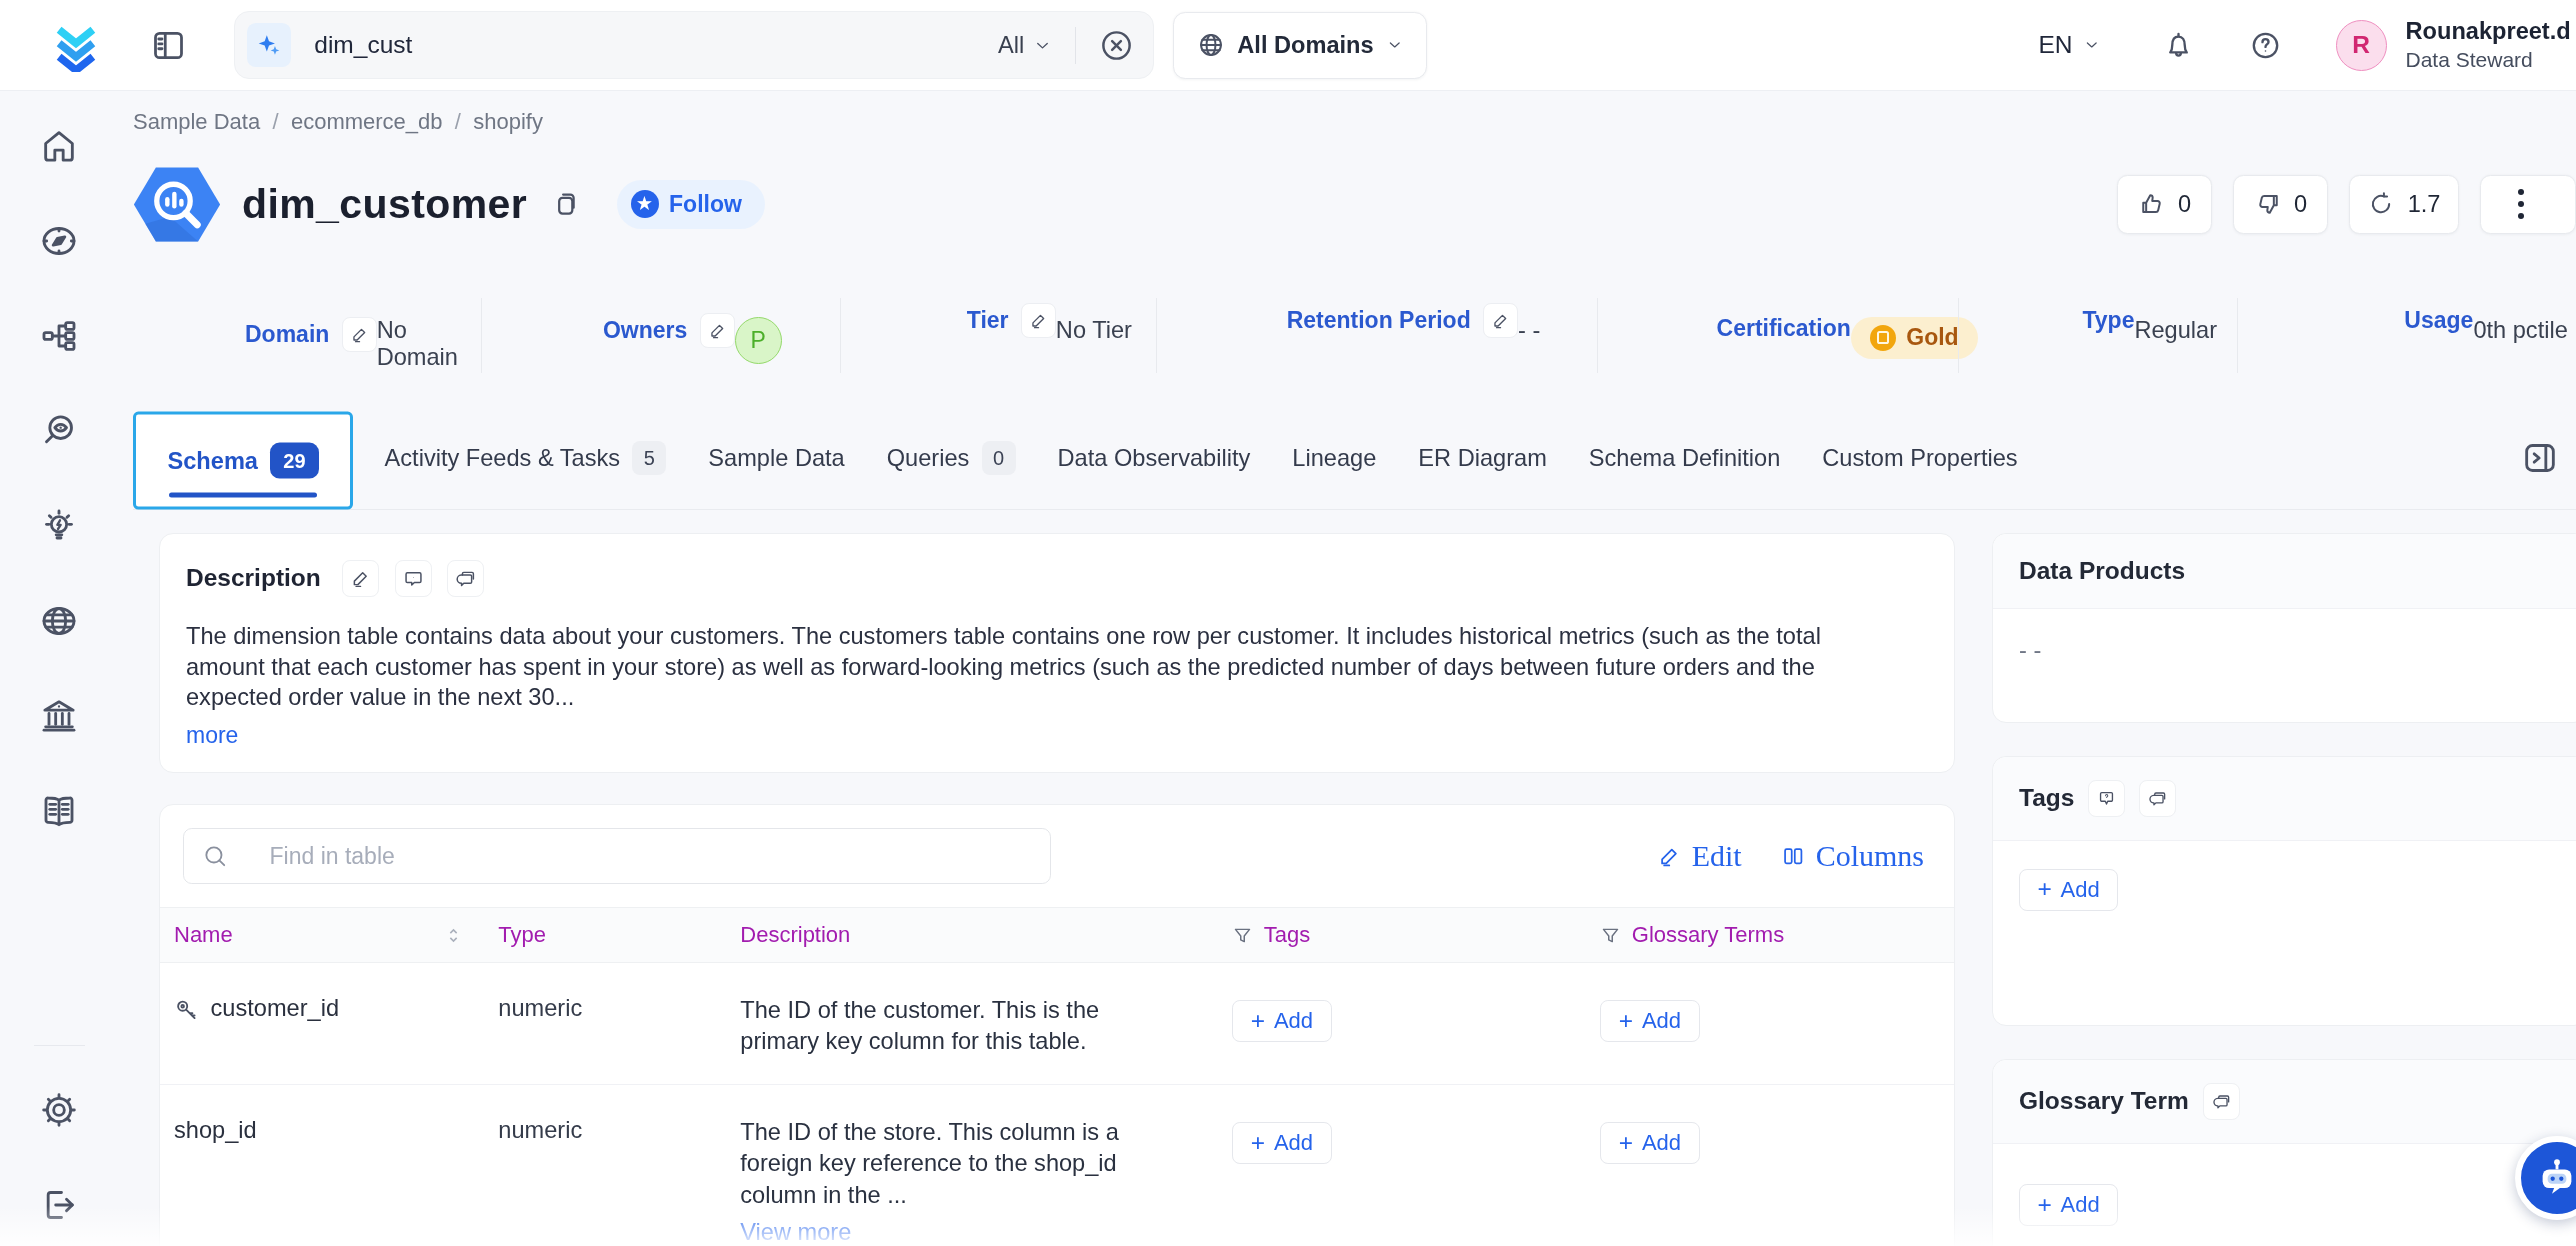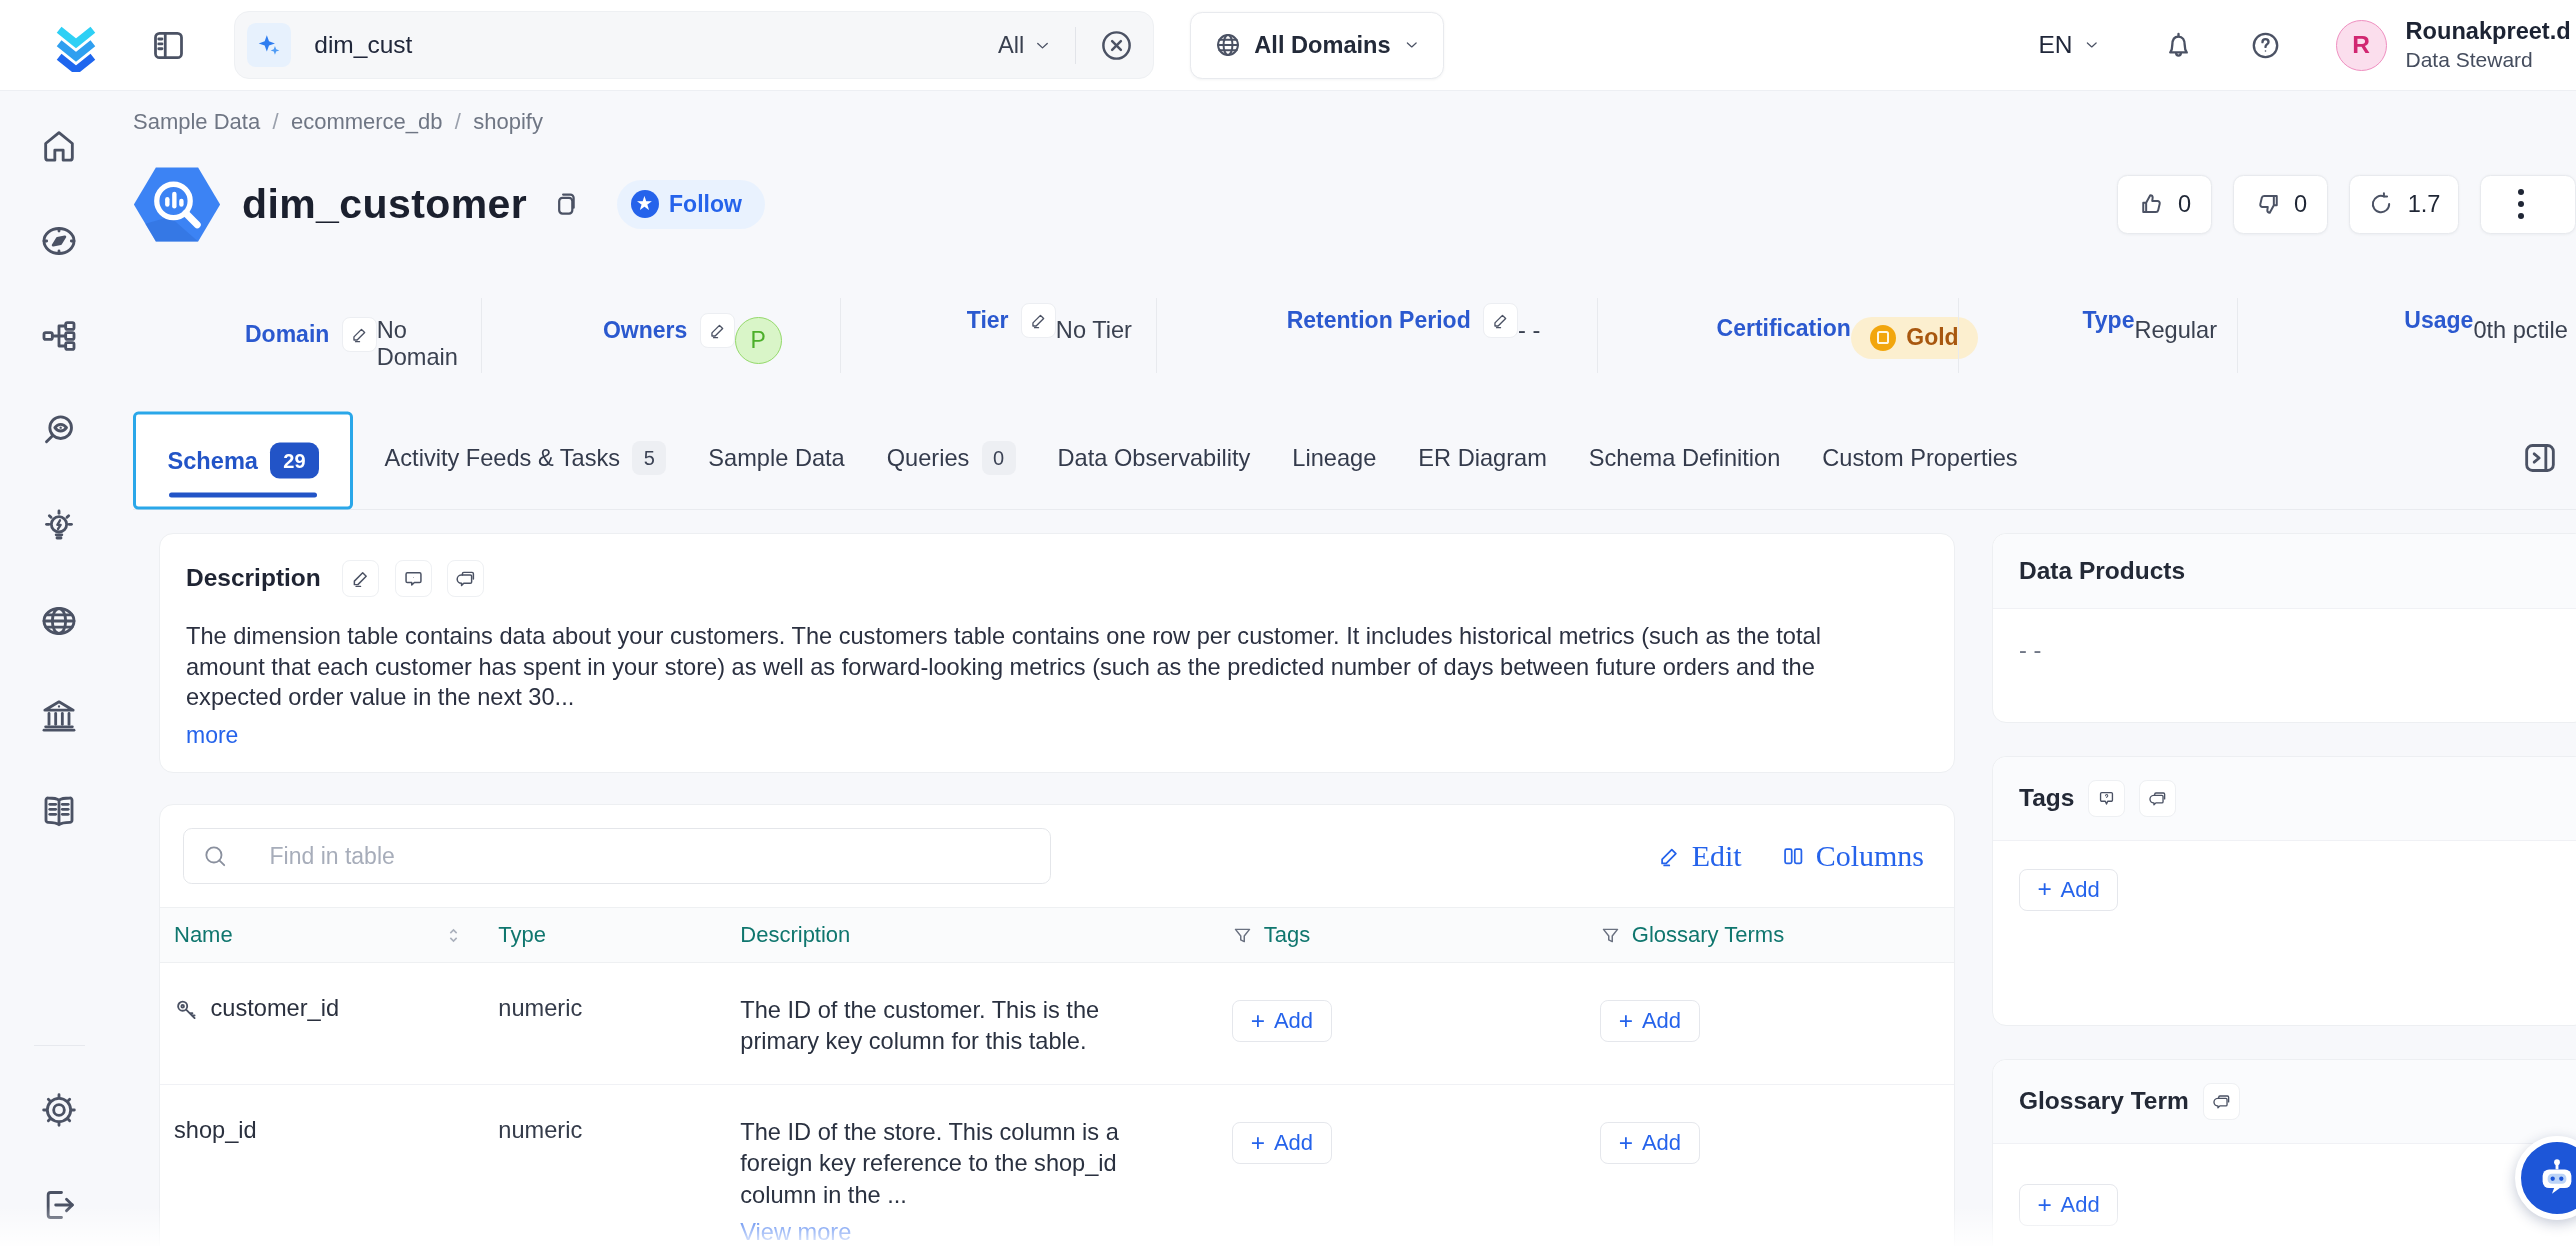--- a/index.html
+++ b/index.html
@@ -22,21 +22,21 @@
   .panel-toggle { width:39px; height:39px; background:none; border:none; cursor:pointer; margin-right:46px; }
   .searchbar {
     width:920px; height:68px; background:#f6f7f9; border:0.9px solid #eef0f3; border-radius:15px;
     display:flex; align-items:center; padding:0 19px 0 12.3px;
   }
   .ai-chip { width:44px; height:44px; border-radius:8.8px; background:#e7f1fd; display:flex; align-items:center; justify-content:center; }
   .search-text { margin-left:23px; font-size:24.5px; color:#20273a; flex:1; }
   .search-scope { display:flex; align-items:center; gap:8.8px; font-size:23.6px; color:#39404f; cursor:pointer; }
   .vdiv { width:0.9px; height:37px; background:#e2e4e9; margin:0 23px; }
   .domains-btn {
-    margin-left:36px; height:67px; padding:0 23px; background:#fff; border:0.9px solid #e8eaee; border-radius:12.3px;
+    margin-left:19px; height:67px; padding:0 23px; background:#fff; border:0.9px solid #e8eaee; border-radius:12.3px;
     display:flex; align-items:center; gap:12.3px; font-size:23.6px; font-weight:bold; color:#232a39;
     box-shadow:0 0.9px 2.6px rgba(20,30,60,.05); cursor:pointer;
   }
   .topbar-spacer { flex:1; }
   .lang { display:flex; align-items:center; gap:10.5px; font-size:24.5px; color:#20273a; margin-right:61px; cursor:pointer; }
   .icon-btn { background:none; border:none; cursor:pointer; margin-right:54px; }
   .avatar {
     width:51px; height:51px; border-radius:50%; background:#fbdeed; border:1.8px solid #ef8fc0;
     color:#d12771; font-size:24.5px; font-weight:bold; display:flex; align-items:center; justify-content:center;
     margin-right:19px; flex:none;
@@ -132,21 +132,21 @@
   .find-input-wrap { width:868px; height:56px; border:0.9px solid #e4e6ea; border-radius:8.8px; display:flex; align-items:center; padding:0 17.5px; background:#fff;gap:28px; }
   .find-input { border:none; outline:none; flex:1; font-size:23px; margin-left:14px; color:#20273a; font-family:inherit; background:transparent; }
   .find-input::placeholder { color:#a7adba; }
   .toolbar-spacer { flex:1; }
   .tool-link { display:flex; align-items:center; gap:10.5px; font-size:30px; color:#2563eb; cursor:pointer; background:none; border:none; font-family:Liberation Serif, serif; }
   .tool-link + .tool-link { margin-left:39px; }
 
   .grid-head, .grid-row { display:grid; grid-template-columns:326px 242px 492px 368px 1fr; }
   .grid-head {
     margin-top:23px; background:#fafbfc; border-top:0.9px solid #eef0f2; border-bottom:0.9px solid #eef0f2;
-    height:56px; align-items:center; font-size:22px; color:#0f766e;
+    height:56px; align-items:center; font-size:22px; color:#a21caf;
   }
   .hcell { display:flex; align-items:center; gap:10.5px; padding-left:12.3px; }
   .hcell.name-h { padding-left:14px; }
   .sort-ic { margin-left:auto; margin-right:23px; }
   .grid-row { border-bottom:0.9px solid #f0f1f5; }
   .cell { padding:31.5px 17.5px 26px 12.3px; font-size:23.6px; color:#2a303e; }
   .name-cell { display:flex; align-items:flex-start; gap:10.5px; padding-left:14px; }
   .type-cell { color:#343b4a; }
   .desc-cell { color:#2a3140; line-height:1.34; padding-right:49px; }
   .viewmore-link { color:#2563eb; margin-top:5.3px; cursor:pointer; width:max-content; }

